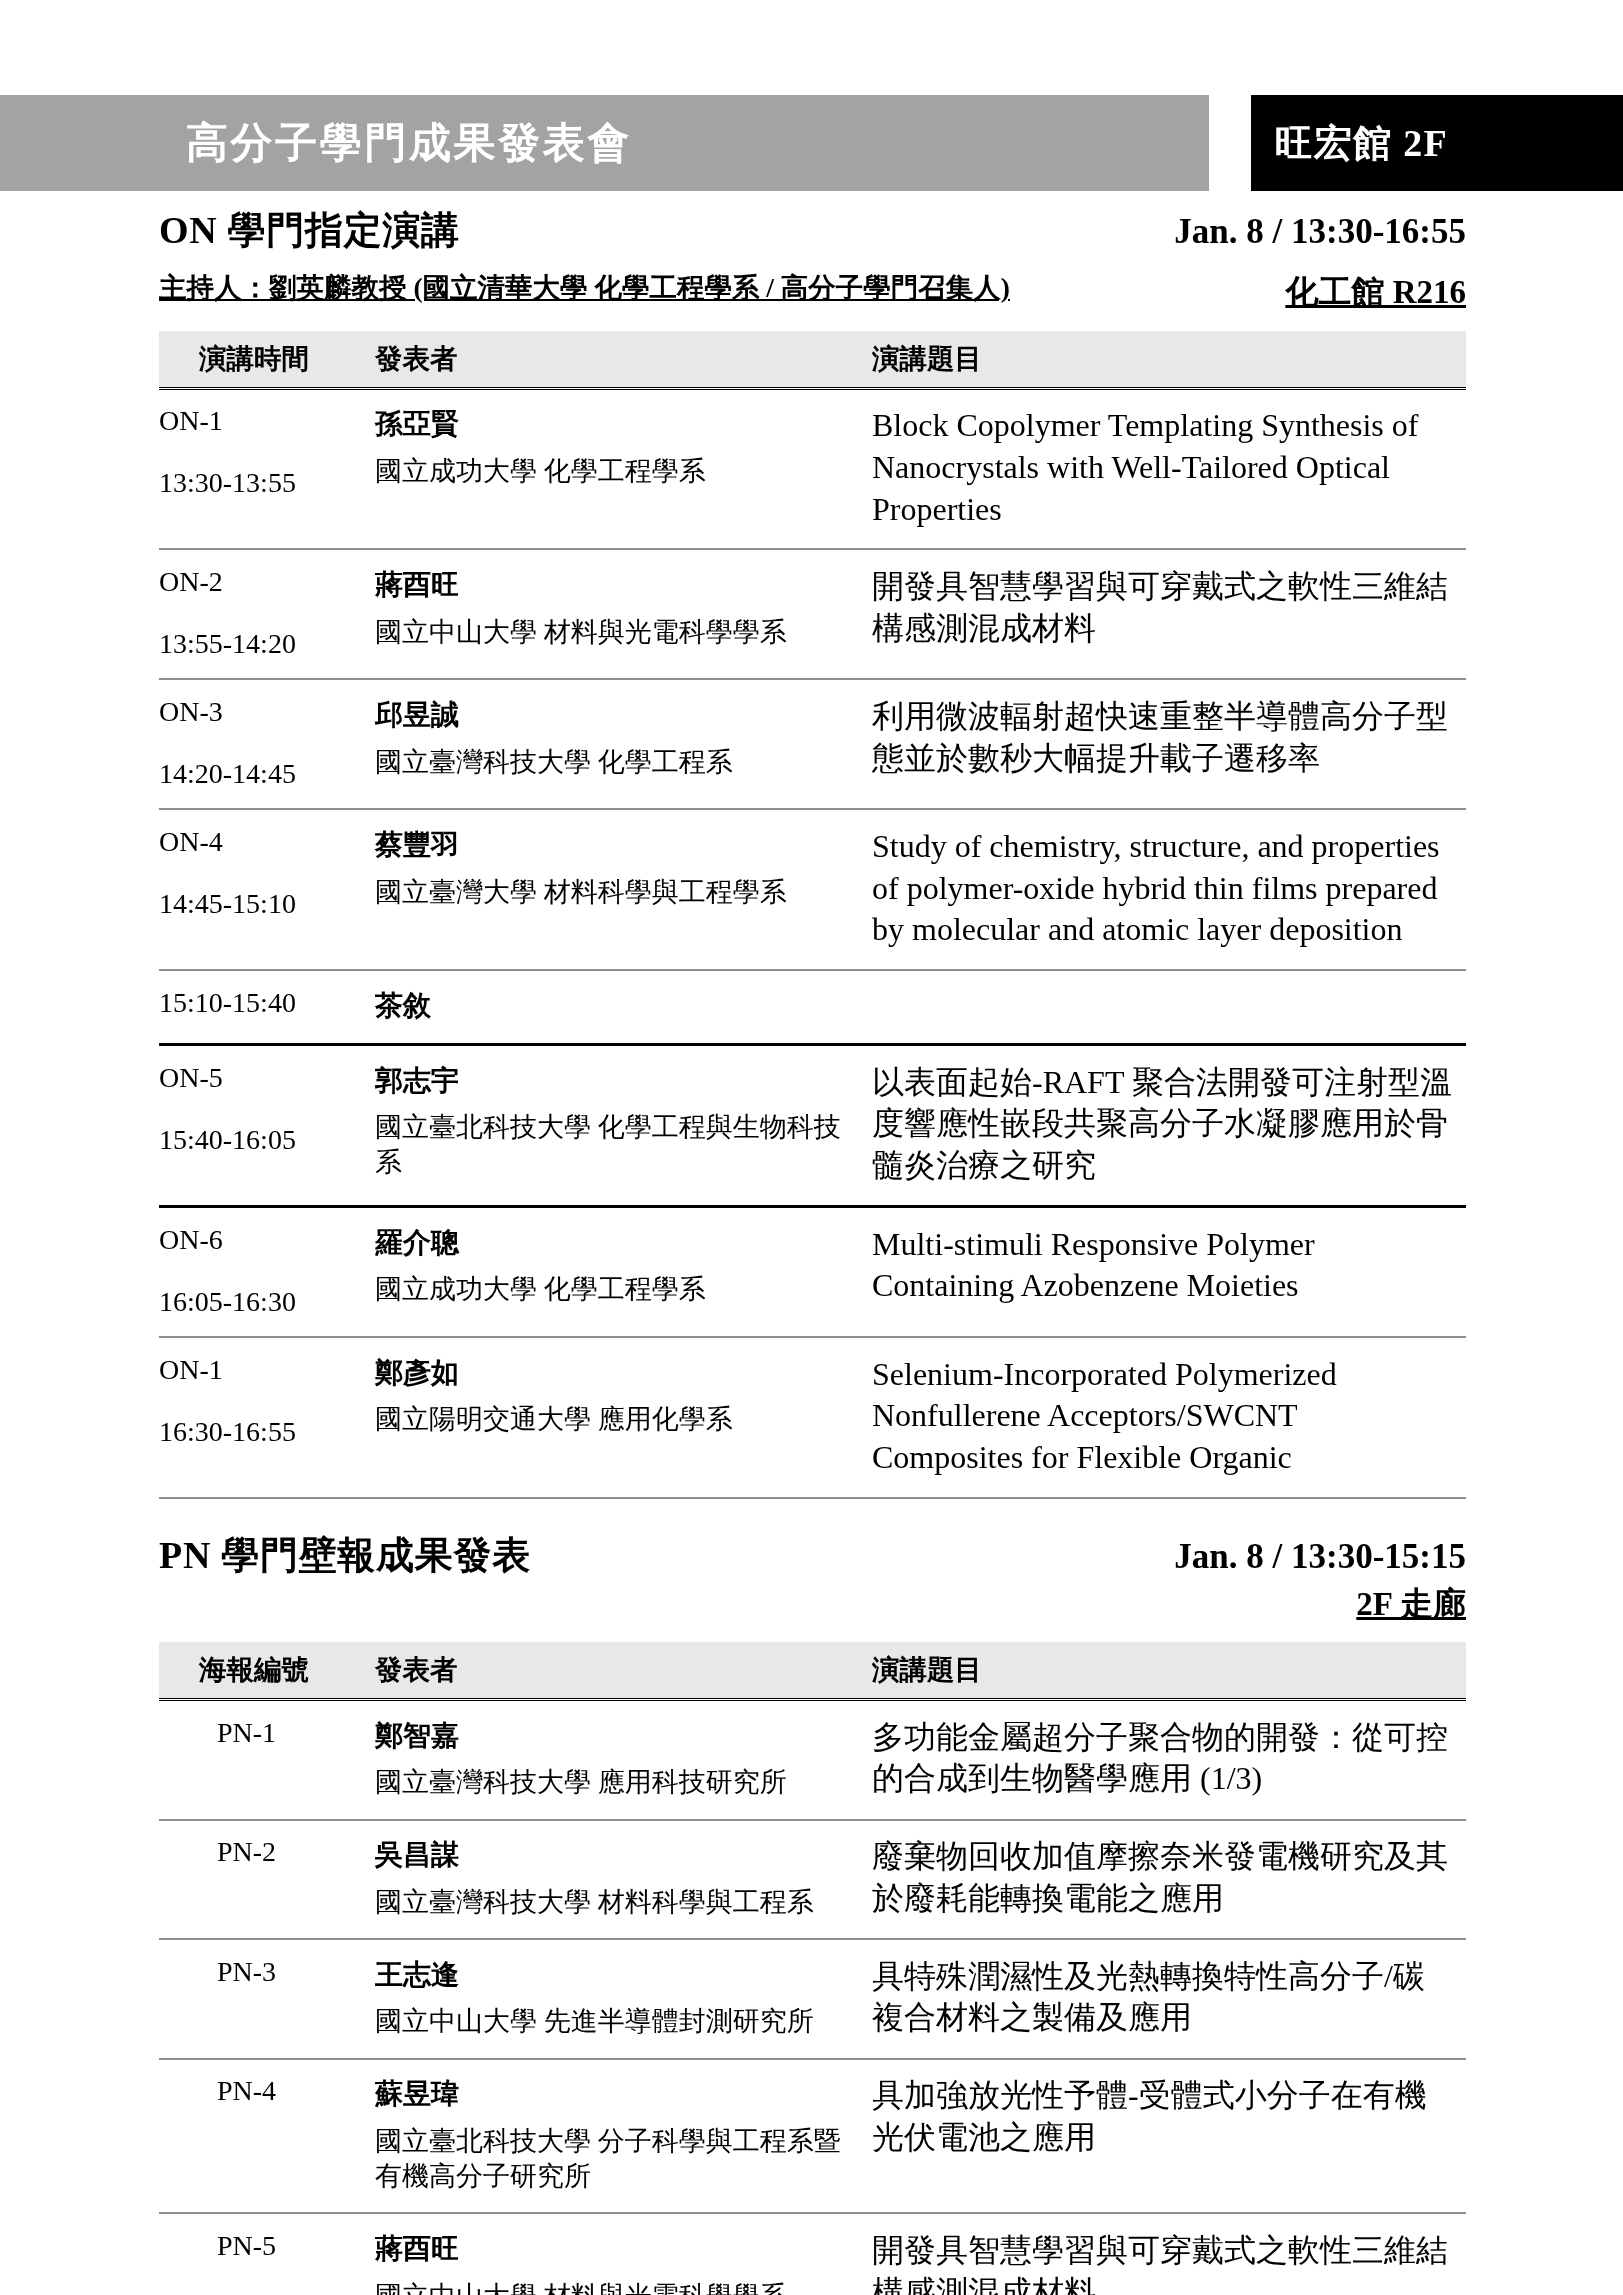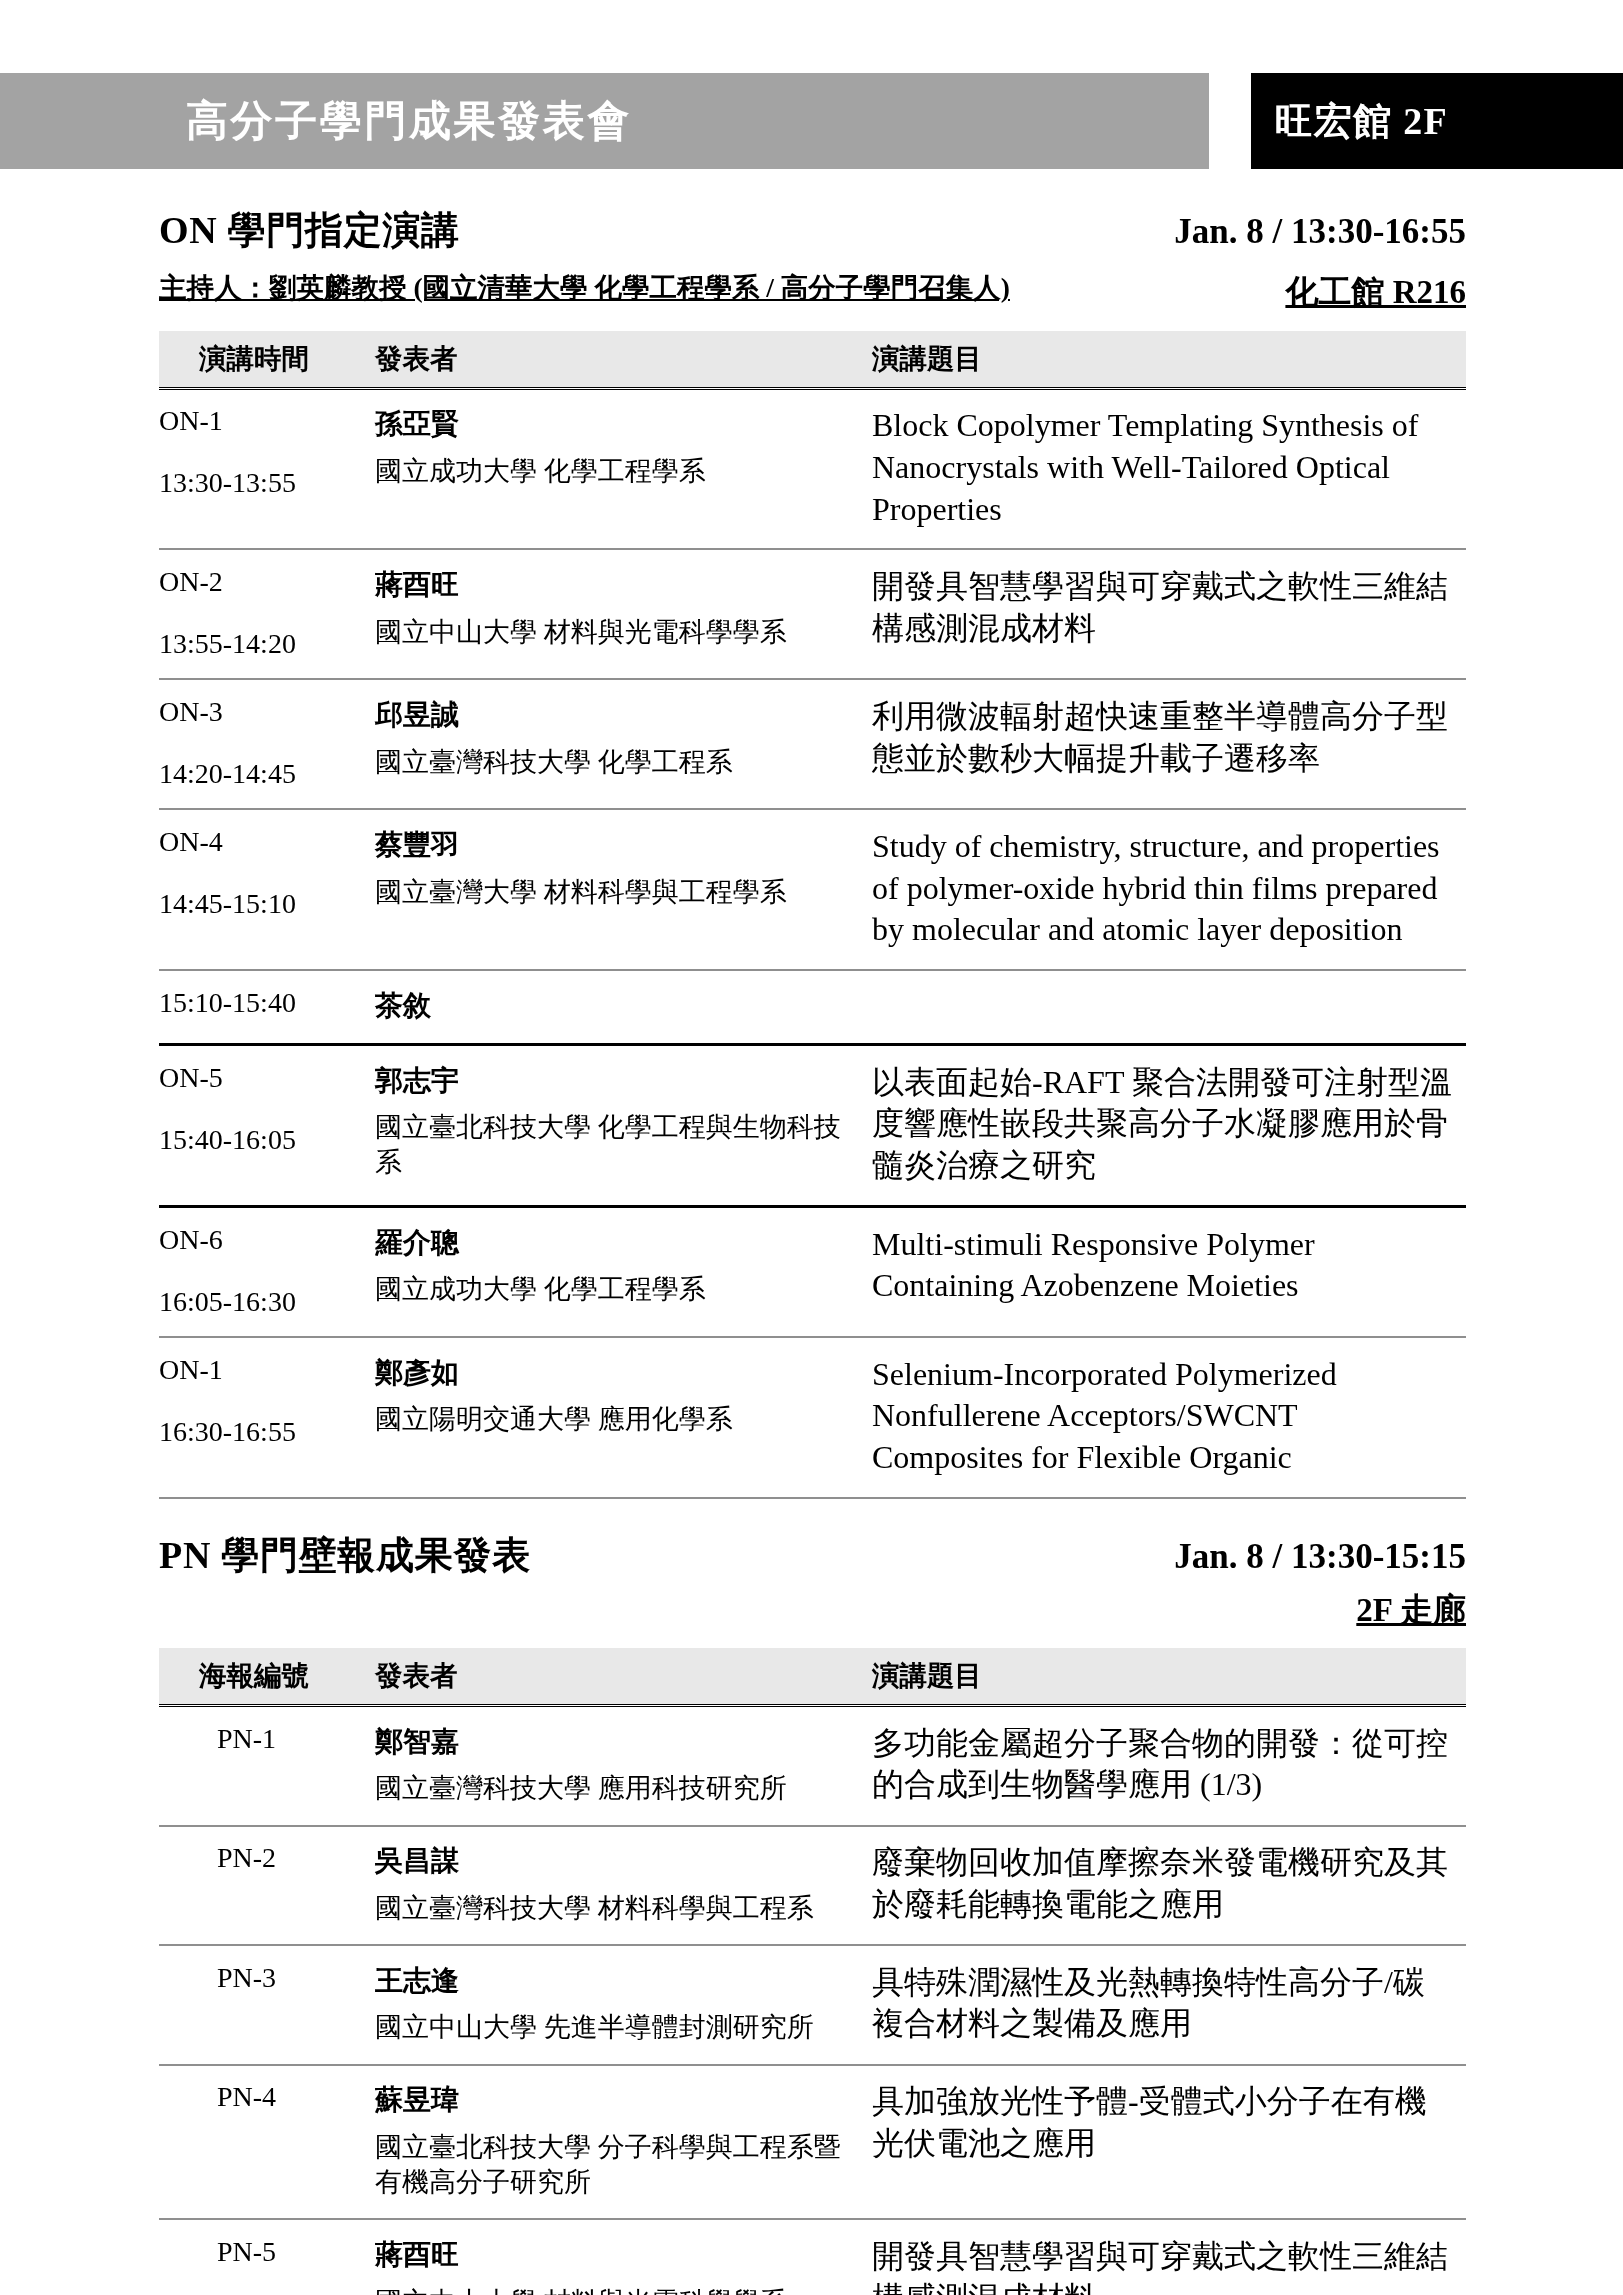--- a/index.html
+++ b/index.html
@@ -19,21 +19,21 @@
     position:relative;
     width:1623px;
     height:2295px;
     background:#ffffff;
     overflow:hidden;
   }
 
   
   .banner{
     position:absolute;
-    top:73px;left:0;right:0;height:96px;
+    top:95px;left:0;right:0;height:96px;
     display:flex;
     gap:42px;
   }
   .banner-gray{
     flex:1 1 auto;
     background:var(--banner-gray);
     display:flex;align-items:center;
     padding-left:186px;
   }
   .banner-gray .banner-title{
@@ -58,21 +58,21 @@
   .session-titlebar{
     display:flex;justify-content:space-between;align-items:baseline;
   }
   .session-title{font-size:38px;font-weight:bold;letter-spacing:0.7px;}
   .session-datetime{font-size:35px;font-weight:bold;}
   .session-subbar{
     display:flex;justify-content:space-between;align-items:flex-start;
     margin-top:14.4px;
     text-decoration:underline;
   }
-  .session-subbar.right-only{justify-content:flex-end;margin-top:7px;}
+  .session-subbar.right-only{justify-content:flex-end;margin-top:1px;}
   .session-host{font-size:27.5px;font-weight:bold;}
   .session-venue{font-size:33px;font-weight:bold;}
 
   
   table.schedule{
     width:100%;
     margin-top:15.7px;
     border-collapse:collapse;
     table-layout:fixed;
   }

